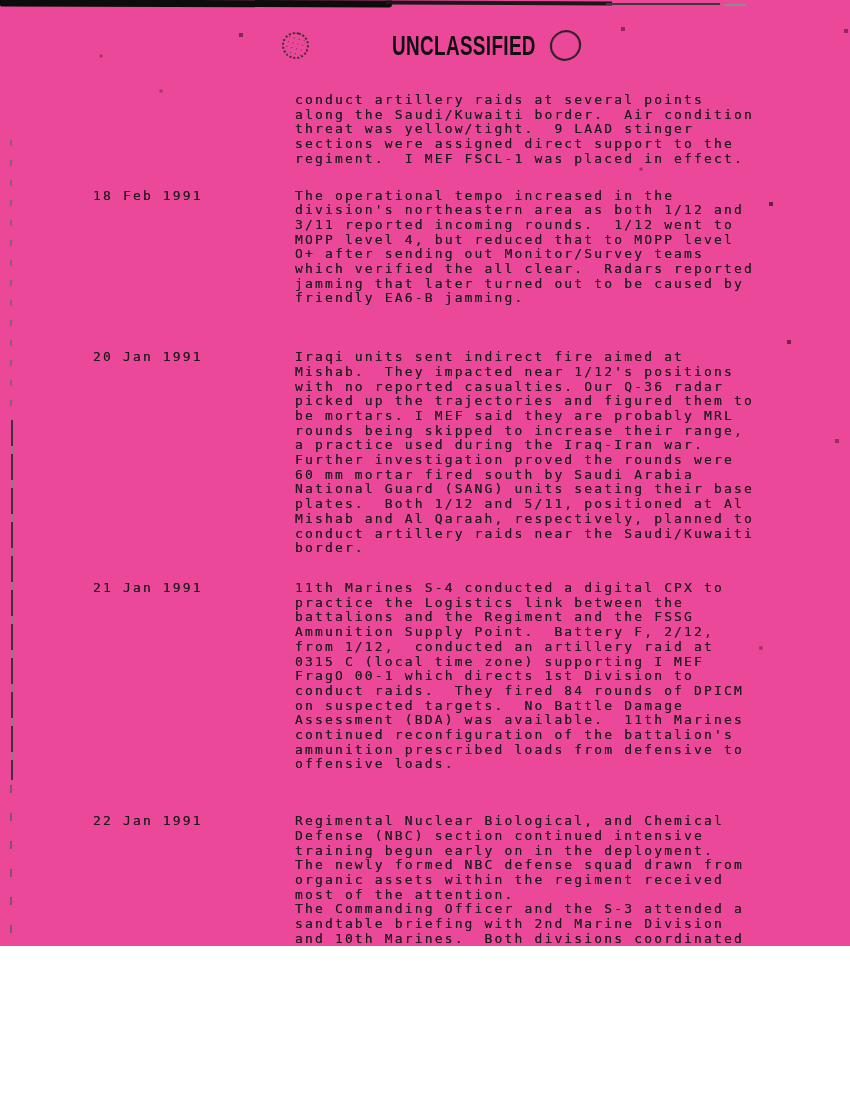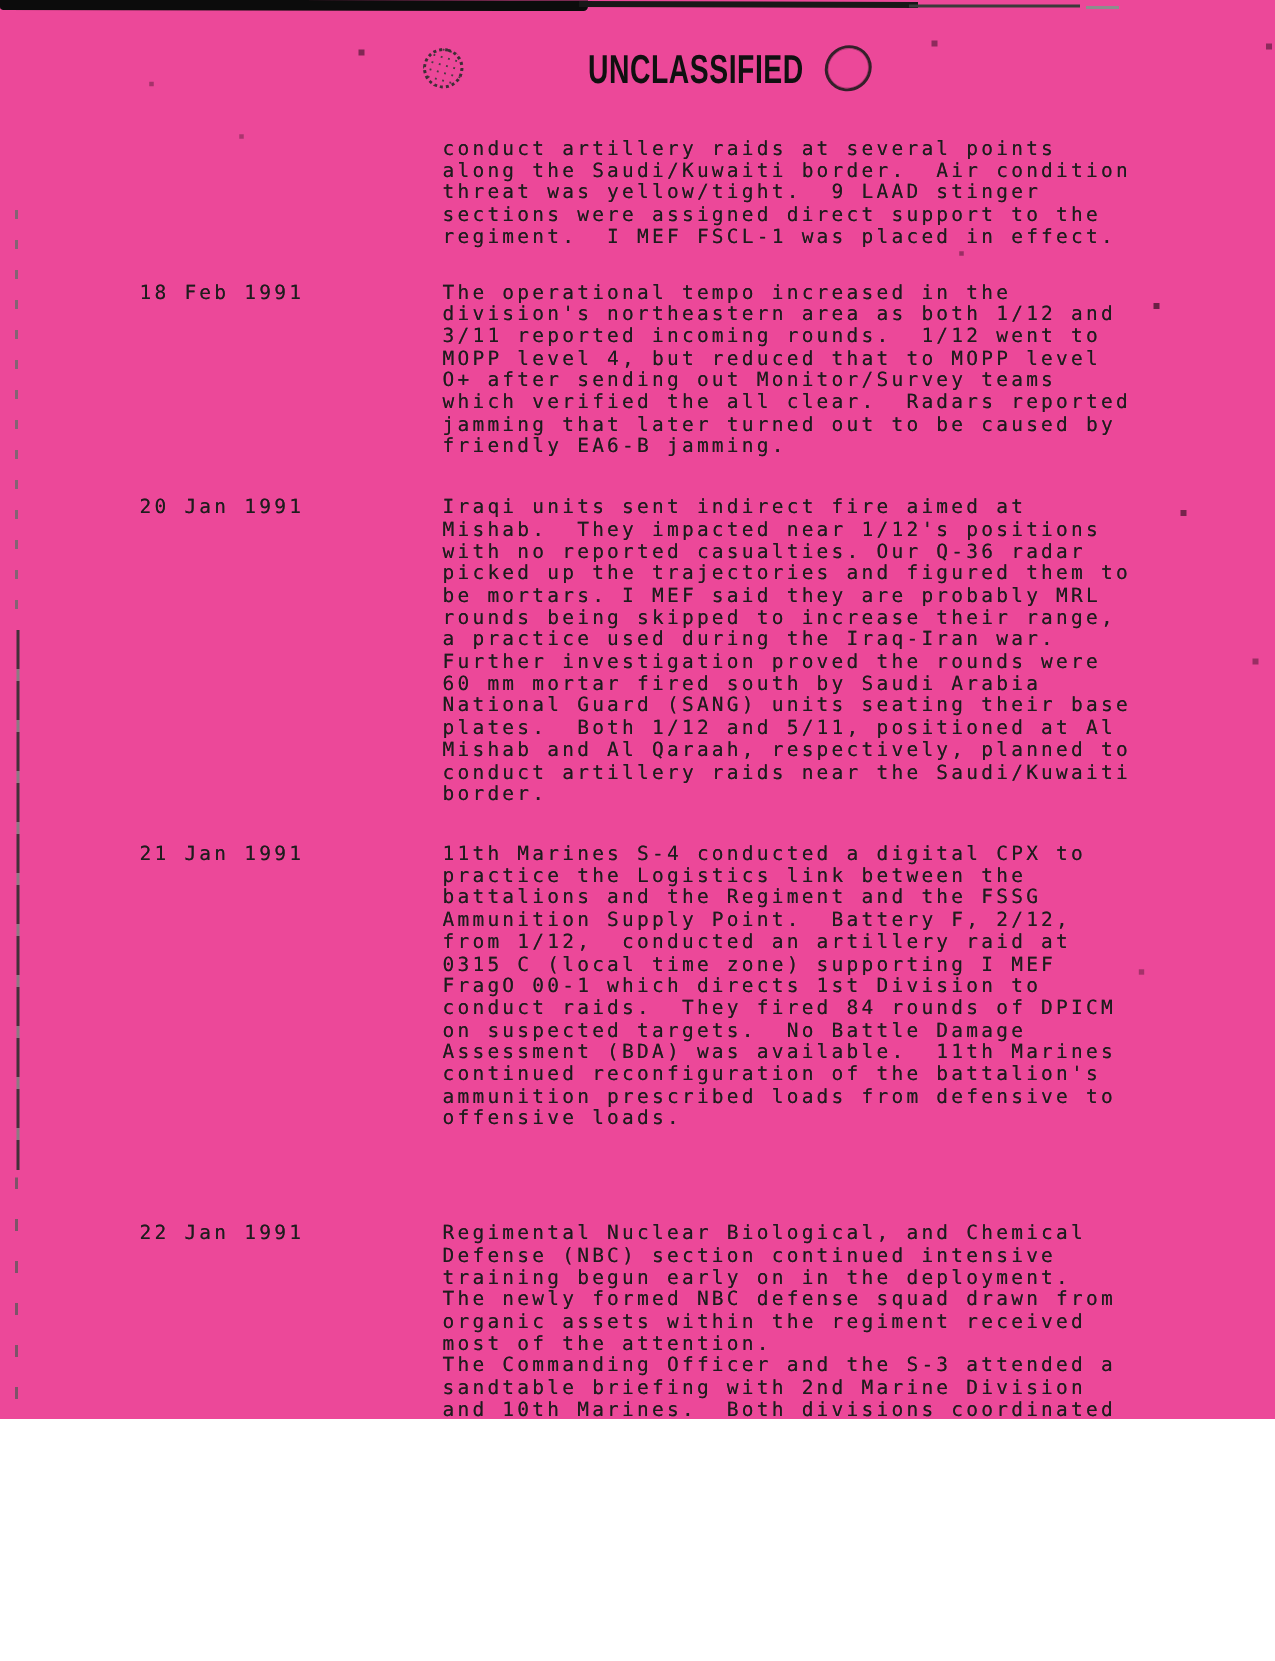--- a/index.html
+++ b/index.html
@@ -75,23 +75,23 @@
     transform:rotate(8deg) skewX(-3deg);
     box-shadow:inset 0 0 0 0.5px rgba(0,0,0,.3);
     opacity:.88;
   }
   
   .entries { position:absolute; left:93px; top:93px; width:710px; }
   .entry { display:flex; align-items:flex-start; }
   .entry-date { flex:0 0 202px; white-space:pre; }
   .entry-text { white-space:pre; }
   .entry:nth-child(2) { margin-top:22px; }
-  .entry:nth-child(3) { margin-top:26px; }
+  .entry:nth-child(3) { margin-top:44px; }
   .entry:nth-child(4) { margin-top:25px; }
-  .entry:nth-child(5) { margin-top:62px; }
+  .entry:nth-child(5) { margin-top:42px; }
   
   .enclosure { position:absolute; left:607px; top:1008px; }
   .footer-title {
     position:absolute; left:374px; top:1045px;
     font-weight:bold; font-size:25px; letter-spacing:0.5px; color:#101010;
     transform:scaleX(0.72); transform-origin:left top;
     white-space:nowrap;
   }
   .bottom-line {
     position:absolute; left:366px; top:1092px; width:484px; height:3px;

